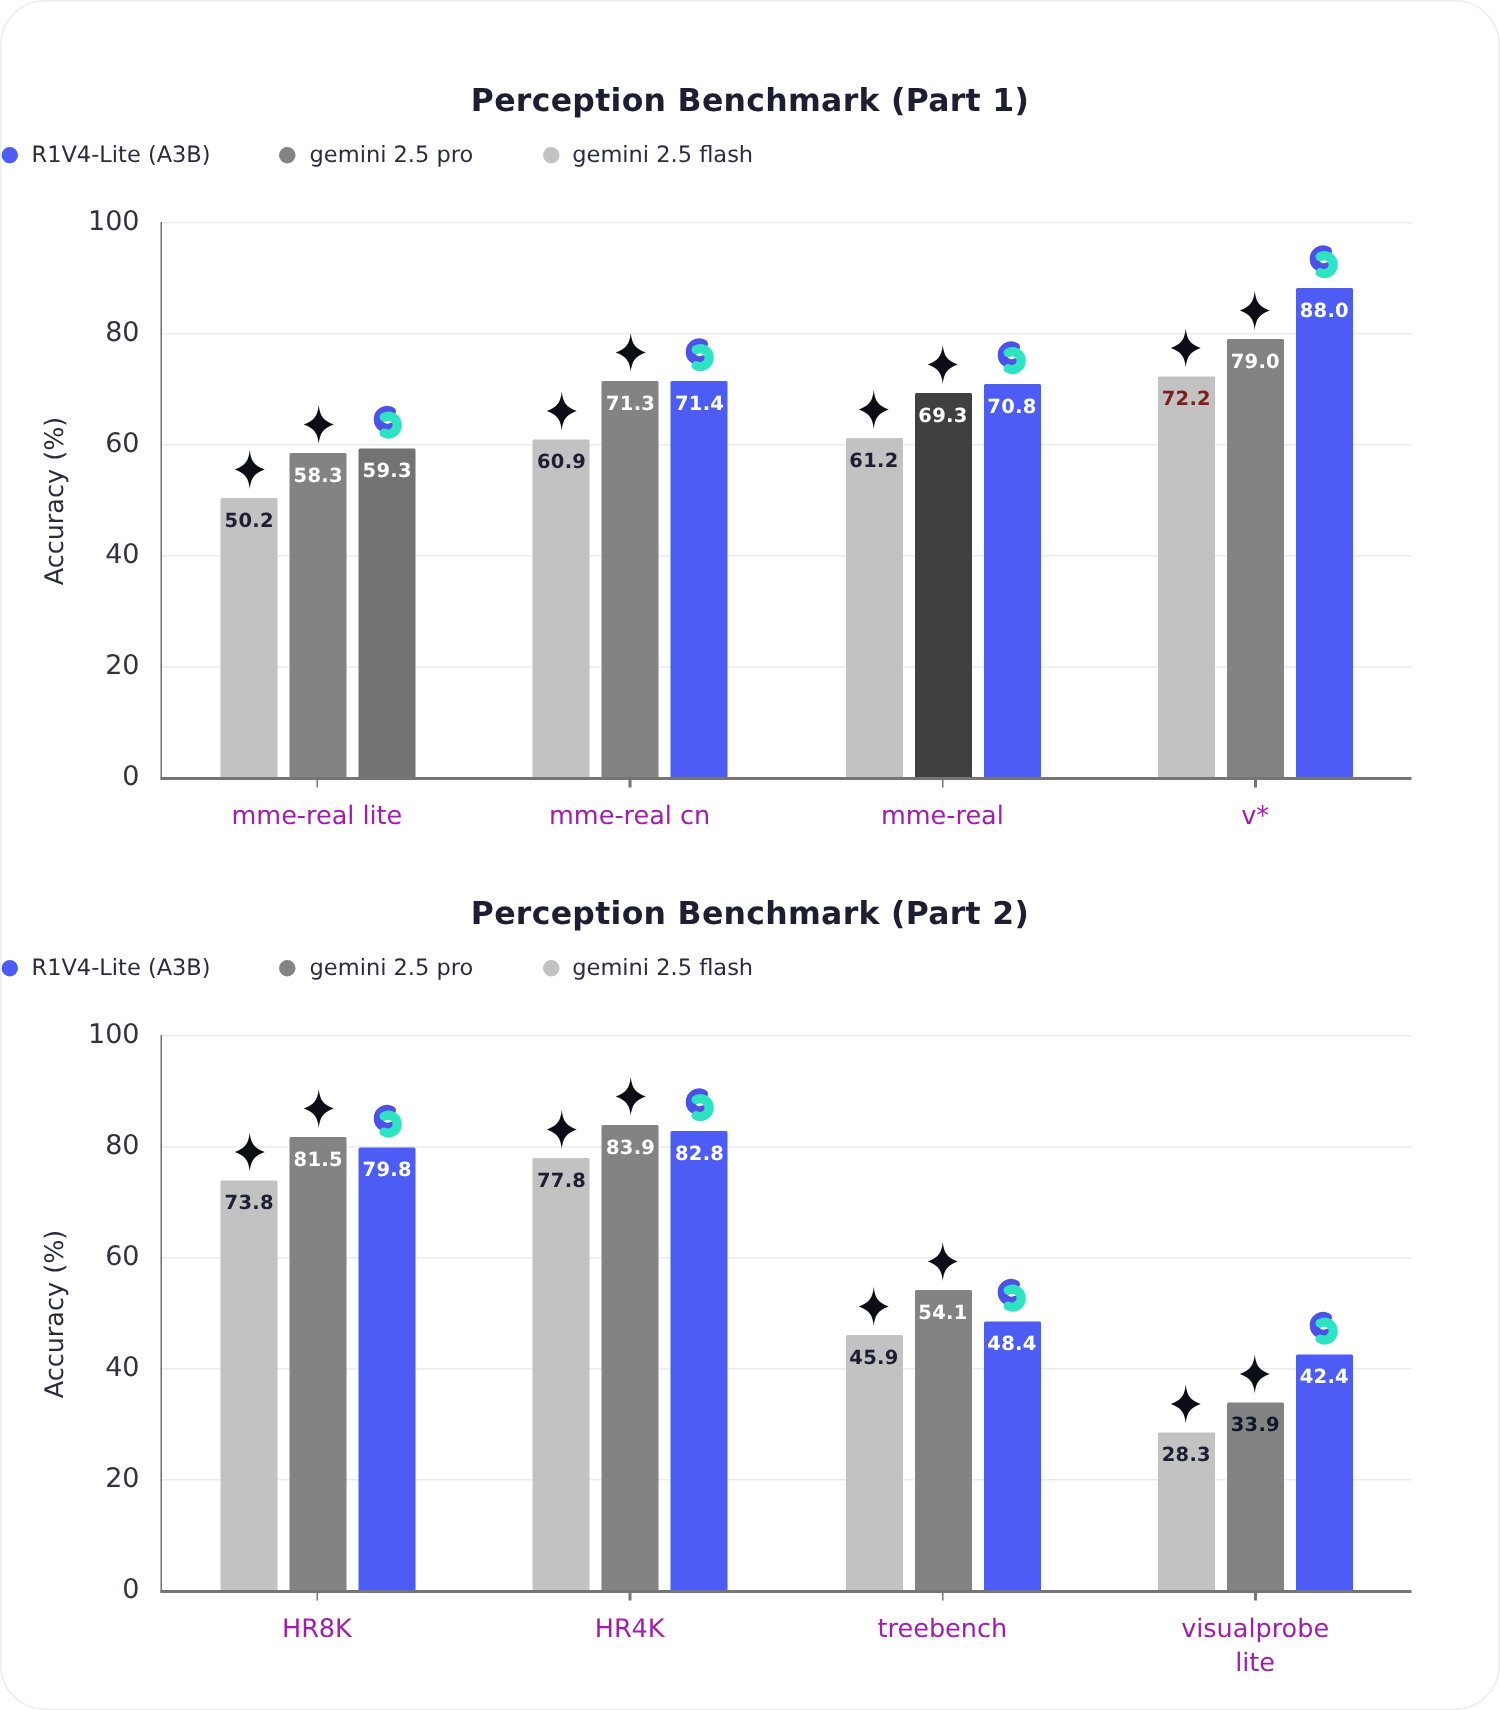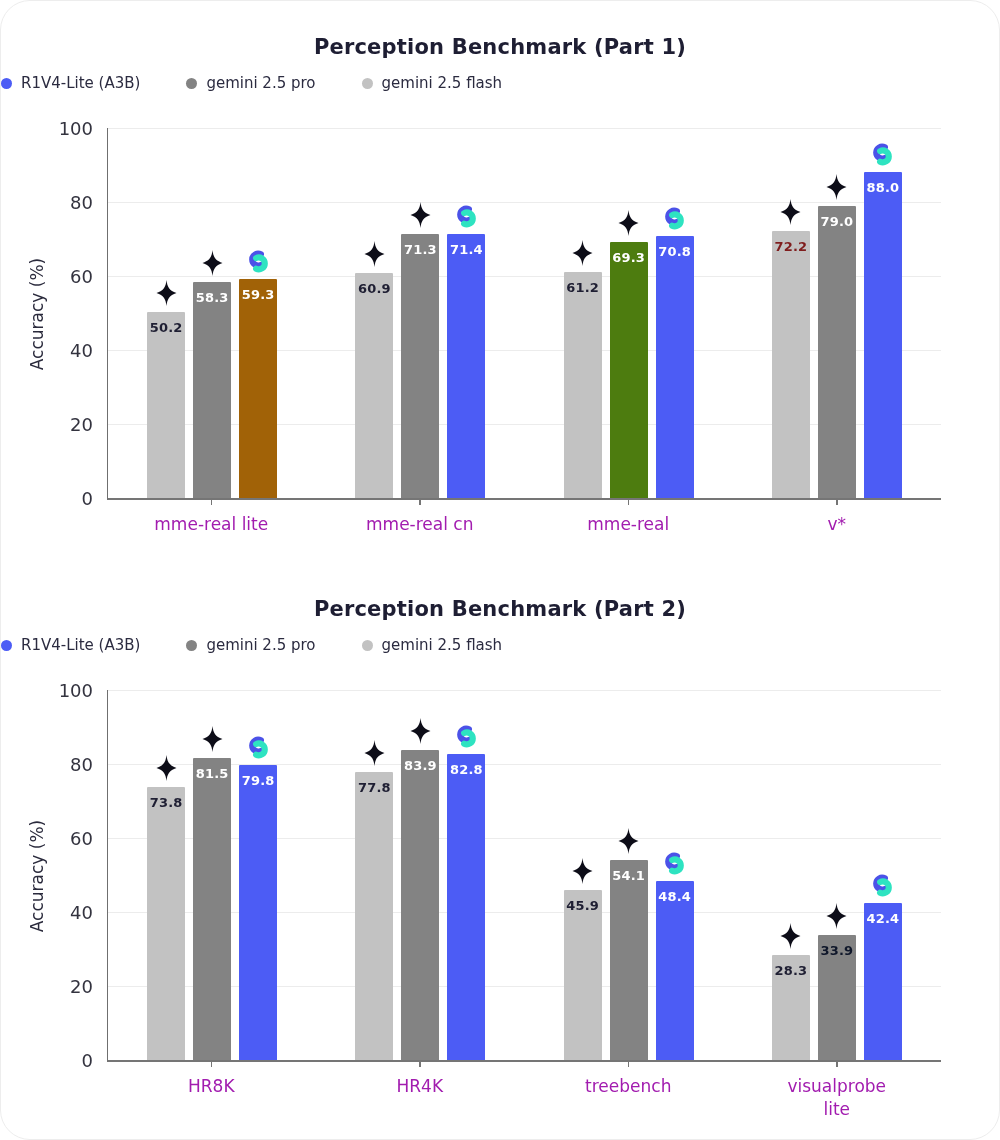--- a/index.html
+++ b/index.html
@@ -11,21 +11,21 @@
   }
   .card{
     width:1000px;height:1140px;
     border-radius:30px;
     border:1px solid #ededed;
     box-sizing:border-box;
     overflow:hidden;
     background:#ffffff;
   }
   .chart-section{box-sizing:border-box;}
-  .chart-section.first{padding-top:34px;height:570px;}
+  .chart-section.first{padding-top:54px;height:570px;}
   .chart-section.second{padding-top:26px;}
   .chart-title{
     margin:0;text-align:center;
     font-size:21px;font-weight:700;color:#1e1e33;
     letter-spacing:.2px;
   }
   .legend{
     margin-top:15px;
     display:flex;justify-content:flex-start;align-items:center;
     column-gap:46px;
@@ -150,21 +150,21 @@
                 </svg></span>
               <div class="bar" style="height: 58.3%; background: rgb(131, 131, 131);">
                 <span class="bar-value-label" style="color: rgb(255, 255, 255);">58.3</span>
               </div>
             </div>
             <div class="bar-wrap">
               <span class="bar-icon"><svg width="25" height="23" viewBox="0 0 26 24">
                   <path d="M15.5 4.5 A6.2 6.2 0 1 0 15.5 15.5" fill="none" stroke="#4b52e8" stroke-width="6.4" stroke-linecap="round"></path>
                   <path d="M10.5 8.5 A6.2 6.2 0 1 1 10.5 19.5" fill="none" stroke="#2ee3c1" stroke-width="6.4" stroke-linecap="round"></path>
                 </svg></span>
-              <div class="bar" style="height: 59.3%; background: #a16207;">
+              <div class="bar" style="height: 59.3%; background: #737373;">
                 <span class="bar-value-label" style="color: rgb(255, 255, 255);">59.3</span>
               </div>
             </div>
           </div>
           <div class="bar-group">
             <div class="bar-wrap">
               <span class="bar-icon"><svg width="21" height="26" viewBox="0 0 20 26">
                   <path d="M10 0 C10.8 7.2, 12.8 10.4, 20 13 C12.8 15.6, 10.8 18.8, 10 26 C9.2 18.8, 7.2 15.6, 0 13 C7.2 10.4, 9.2 7.2, 10 0 Z" fill="#0d0d18"></path>
                 </svg></span>
               <div class="bar" style="height: 60.9%; background: rgb(194, 194, 194);">
@@ -195,21 +195,21 @@
                   <path d="M10 0 C10.8 7.2, 12.8 10.4, 20 13 C12.8 15.6, 10.8 18.8, 10 26 C9.2 18.8, 7.2 15.6, 0 13 C7.2 10.4, 9.2 7.2, 10 0 Z" fill="#0d0d18"></path>
                 </svg></span>
               <div class="bar" style="height: 61.2%; background: rgb(194, 194, 194);">
                 <span class="bar-value-label" style="color: rgb(31, 31, 51);">61.2</span>
               </div>
             </div>
             <div class="bar-wrap">
               <span class="bar-icon"><svg width="21" height="26" viewBox="0 0 20 26">
                   <path d="M10 0 C10.8 7.2, 12.8 10.4, 20 13 C12.8 15.6, 10.8 18.8, 10 26 C9.2 18.8, 7.2 15.6, 0 13 C7.2 10.4, 9.2 7.2, 10 0 Z" fill="#0d0d18"></path>
                 </svg></span>
-              <div class="bar" style="height: 69.3%; background: #4d7c0f;">
+              <div class="bar" style="height: 69.3%; background: #404040;">
                 <span class="bar-value-label" style="color: rgb(255, 255, 255);">69.3</span>
               </div>
             </div>
             <div class="bar-wrap">
               <span class="bar-icon"><svg width="25" height="23" viewBox="0 0 26 24">
                   <path d="M15.5 4.5 A6.2 6.2 0 1 0 15.5 15.5" fill="none" stroke="#4b52e8" stroke-width="6.4" stroke-linecap="round"></path>
                   <path d="M10.5 8.5 A6.2 6.2 0 1 1 10.5 19.5" fill="none" stroke="#2ee3c1" stroke-width="6.4" stroke-linecap="round"></path>
                 </svg></span>
               <div class="bar" style="height: 70.8%; background: rgb(76, 92, 245);">
                 <span class="bar-value-label" style="color: rgb(255, 255, 255);">70.8</span>

